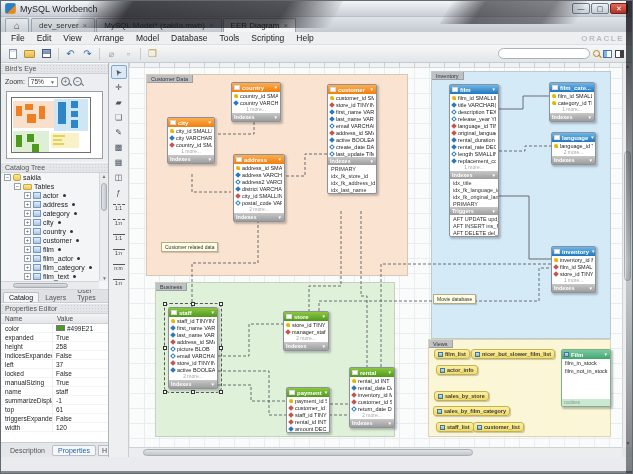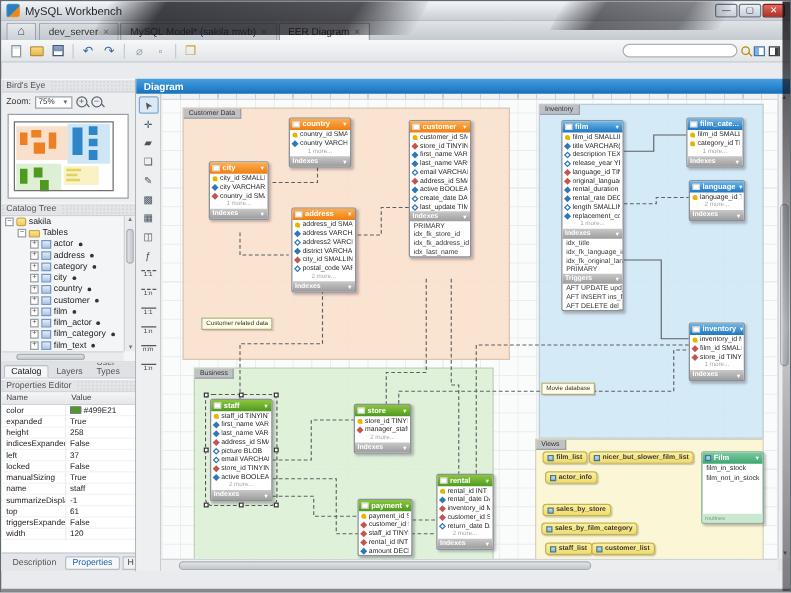--- a/index.html
+++ b/index.html
@@ -175,20 +175,34 @@
       <div class="tab">
         <span class="tlab">MySQL Model* (sakila.mwb)</span>
         <span class="tclose">×</span>
       </div>
       <div class="tab active">
         <span class="tlab">EER Diagram</span>
         <span class="tclose">×</span>
       </div>
     </div>
 
+  <div class="menubar">
+    <span style="display:flex">
+        <span class="mitem">File</span>
+        <span class="mitem">Edit</span>
+        <span class="mitem">View</span>
+        <span class="mitem">Arrange</span>
+        <span class="mitem">Model</span>
+        <span class="mitem">Database</span>
+        <span class="mitem">Tools</span>
+        <span class="mitem">Scripting</span>
+        <span class="mitem">Help</span>
+      </span>
+    <span class="oracle">ORACLE</span>
+  </div>
 
   <div class="toolbar">
     <span class="tbtn">
         <span class="ic-new"></span>
       </span>
     <span class="tbtn">
         <span class="ic-open"></span>
       </span>
     <span class="tbtn">
         <span class="ic-save"></span>
@@ -408,21 +422,20 @@
         <span class="btab">Description</span>
         <span class="btab active">Properties</span>
         <span class="histbox">
           <span>H</span>
           <span class="ar">▲</span>
         </span>
       </div>
   </div>
 
   <div class="dpanel">
-    <div class="phdr">Diagram</div>
     <div class="pbody">
       <div class="palette">
           <div class="ptool selected">
             <span class="curs">➤</span>
           </div>
           <div class="ptool">
             <span>✛</span>
           </div>
           <div class="ptool">
             <span>▰</span>

